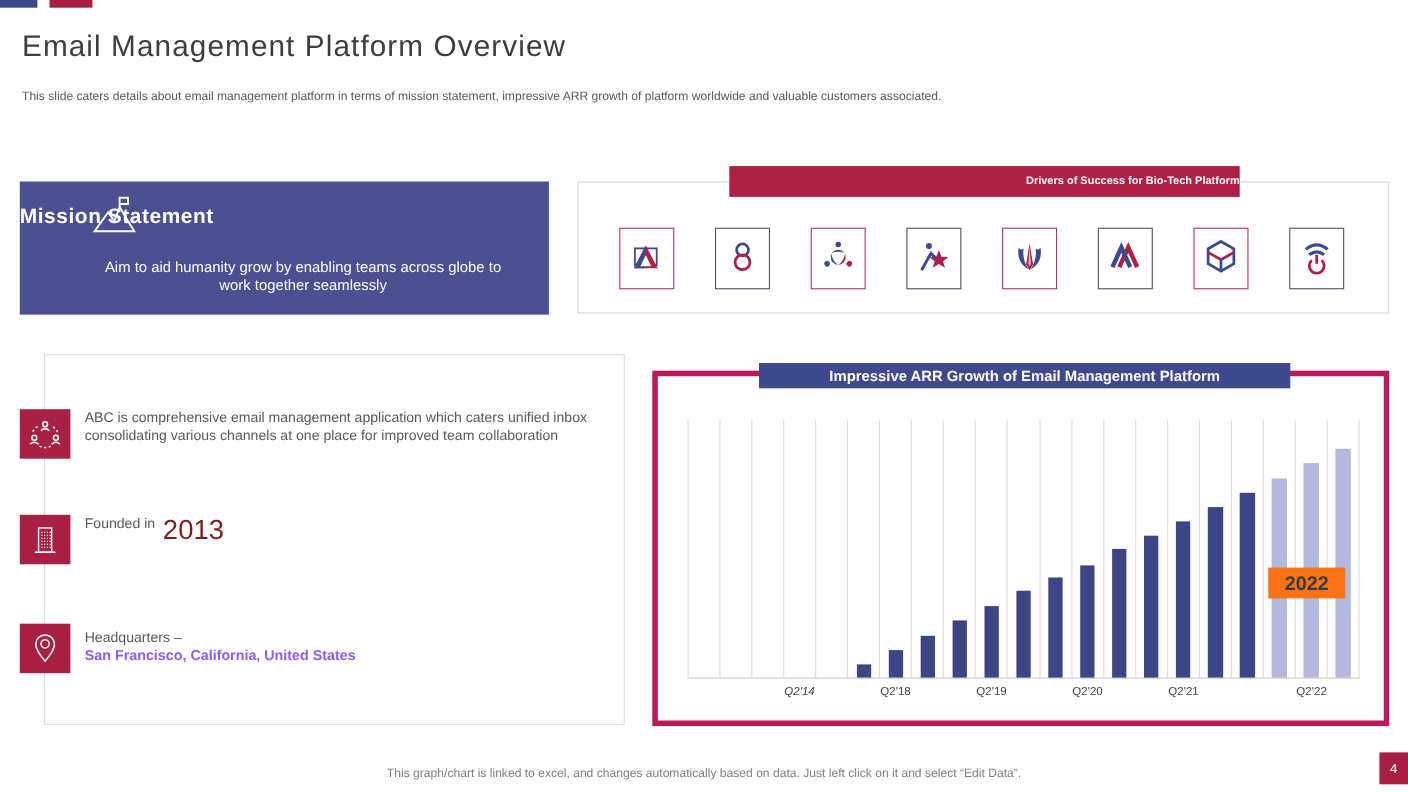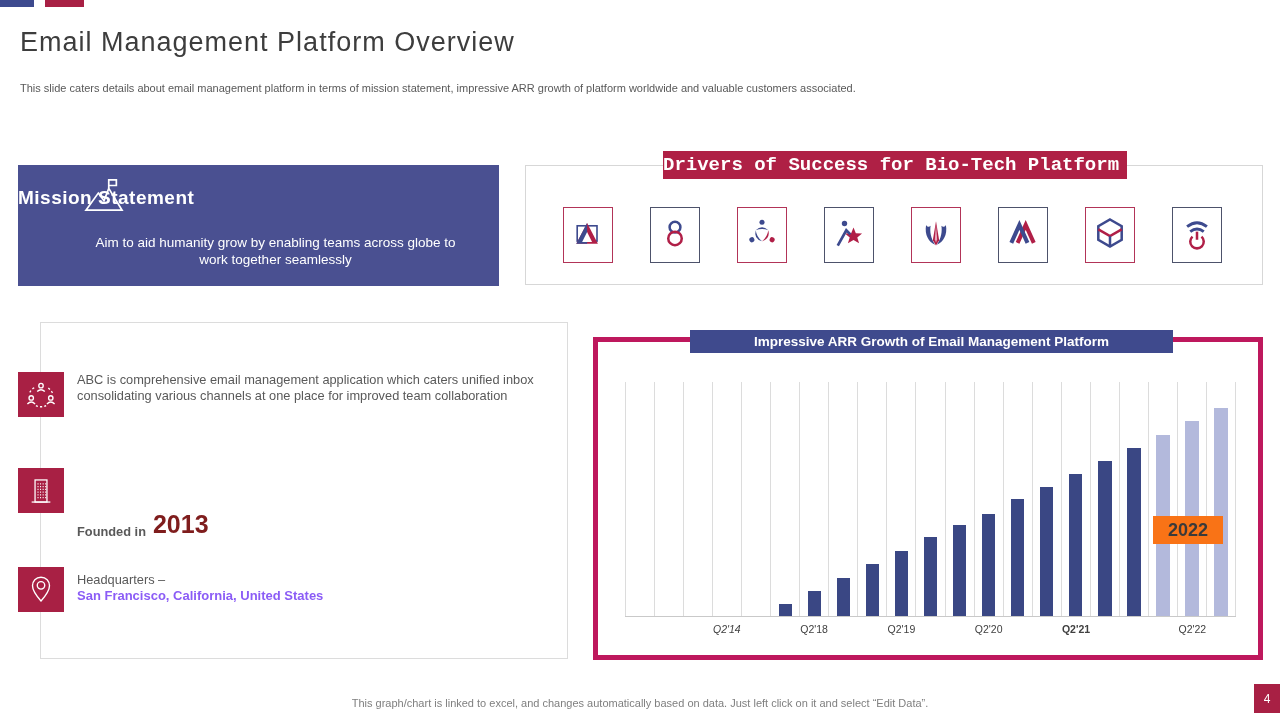--- a/index.html
+++ b/index.html
@@ -19,34 +19,34 @@
   
   .mission { left:18px; top:165px; width:481px; height:121px; background:#4A5091; color:#fff; }
   .mission-icon { position:absolute; left:64px; top:11px; }
   .mission-title { position:absolute; left:0; right:0; top:22px; text-align:left; font-size:19px; font-weight:bold; letter-spacing:0.5px; }
   .mission-body { position:absolute; left:0; right:0; top:69px; text-align:center; font-size:13.5px; line-height:17px;padding-left:34px; }
   .mission-body span { display:inline-block; max-width:390px; }
 
   
   .drivers { left:525px; top:165px; width:738px; height:120px; border:1px solid #d7d7d7; background:#fff; }
   .drivers-header { position:absolute; left:137px; top:-15px; width:464px; height:28px; background:#AF2045; color:#fff;
-                    font-size:19px; font-weight:bold; text-align:left; line-height:28px;font-family:Liberation Mono, monospace; }
+                    font-size:10px; font-weight:bold; text-align:right; line-height:28px; }
   .logo-row { position:absolute; left:37px; top:41px; display:flex; gap:37px; }
   .tile { width:50px; height:56px; background:#fff; display:flex; align-items:center; justify-content:center; }
   .tile.crimson { border:1px solid #b23458; }
   .tile.navy { border:1px solid #4d526b; }
 
   
   .about-panel { left:40px; top:322px; width:528px; height:337px; border:1px solid #dcdcdc; background:#fff; }
   .about-icon { width:46px; height:45px; background:#A82044; display:flex; align-items:center; justify-content:center; }
   .icon-1 { left:18px; top:372px; }
   .icon-2 { left:18px; top:468px; }
   .icon-3 { left:18px; top:567px; }
   .about-text-1 { left:77px; top:372px; width:462px; font-size:12.8px; line-height:16px; color:#595959; }
-  .about-fact-2 { left:77px; top:510px; display:flex; align-items:flex-end; gap:7px;font-weight:bold; }
+  .about-fact-2 { left:77px; top:468px; display:flex; align-items:flex-start; gap:7px; }
   .about-fact-2 .lbl { font-size:12.8px; color:#595959; }
   .about-fact-2 .val { font-size:25px; color:#7f1d1d; }
   .about-fact-3 { left:77px; top:572px; font-size:12.8px; line-height:16px; }
   .about-fact-3 .lbl { color:#595959; }
   .about-fact-3 .val { color:#8b5cf6; font-weight:bold; font-size:13px; }
 
   
   .chart-panel { left:593px; top:337px; width:670px; height:323px; border:5px solid #be185d; background:#fff; }
   .chart-header { position:absolute; left:92px; top:-12px; width:483px; height:23px; background:#3F4A8D; color:#fff;
                   font-size:13.5px; font-weight:600; text-align:center; line-height:23px; }
@@ -258,19 +258,19 @@
       </div>
       <div class="cell">
         <div class="bar" style="background: rgb(179, 185, 220); height: 88.9%;"></div>
       </div>
     </div>
   <div class="chart-xticks">
       <span class="tick" style="left: 16.6667%; font-style: italic;">Q2'14</span>
       <span class="tick" style="left: 30.9524%;">Q2'18</span>
       <span class="tick" style="left: 45.2381%;">Q2'19</span>
       <span class="tick" style="left: 59.5238%;">Q2'20</span>
-      <span class="tick" style="left: 73.8095%; font-weight: bold;">Q2'21</span>
+      <span class="tick" style="left: 73.8095%;">Q2'21</span>
       <span class="tick" style="left: 92.8571%;">Q2'22</span>
     </div>
 </div>
 
 <div class="abs footer-note">This graph/chart is linked to excel, and changes automatically based on data. Just left click on it and select “Edit Data”.</div>
 <div class="abs page-badge">4</div>
 
 </body></html>

